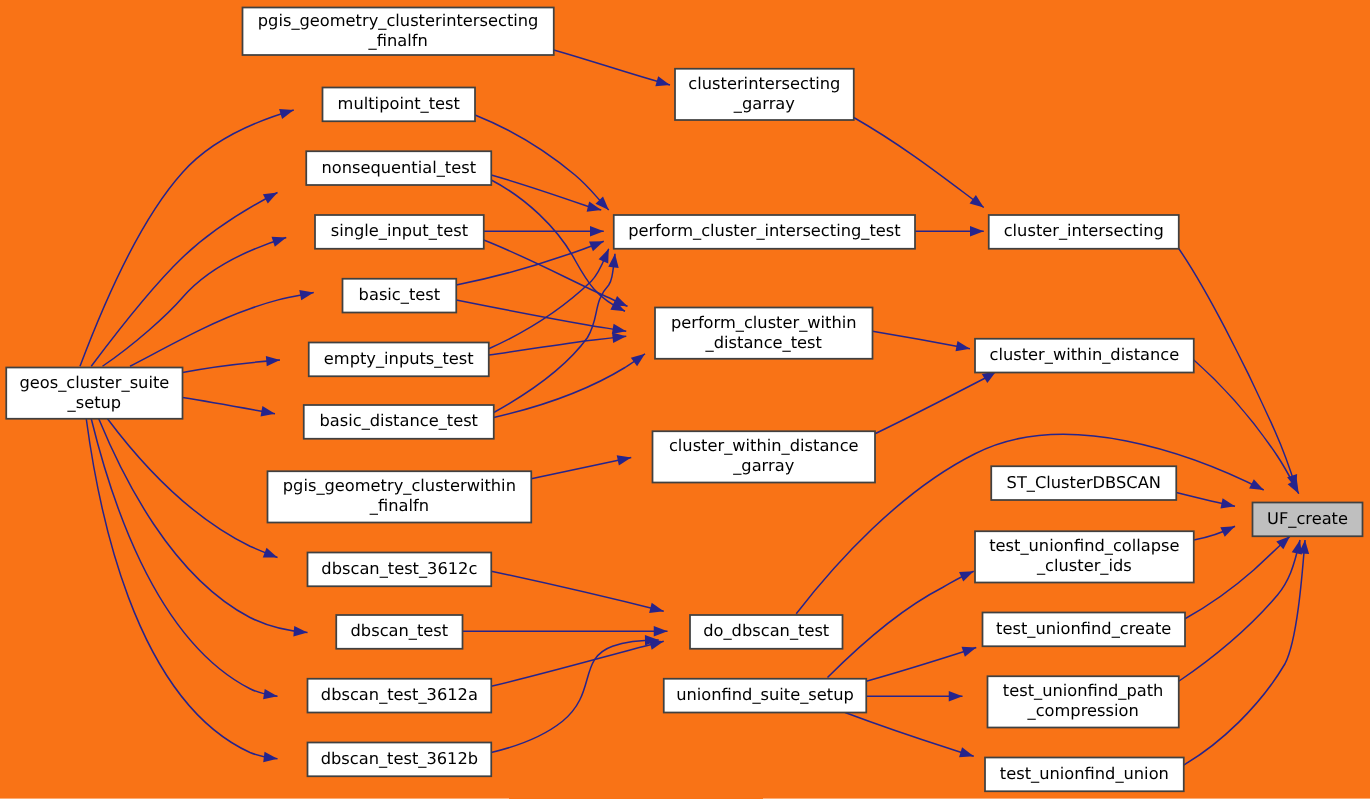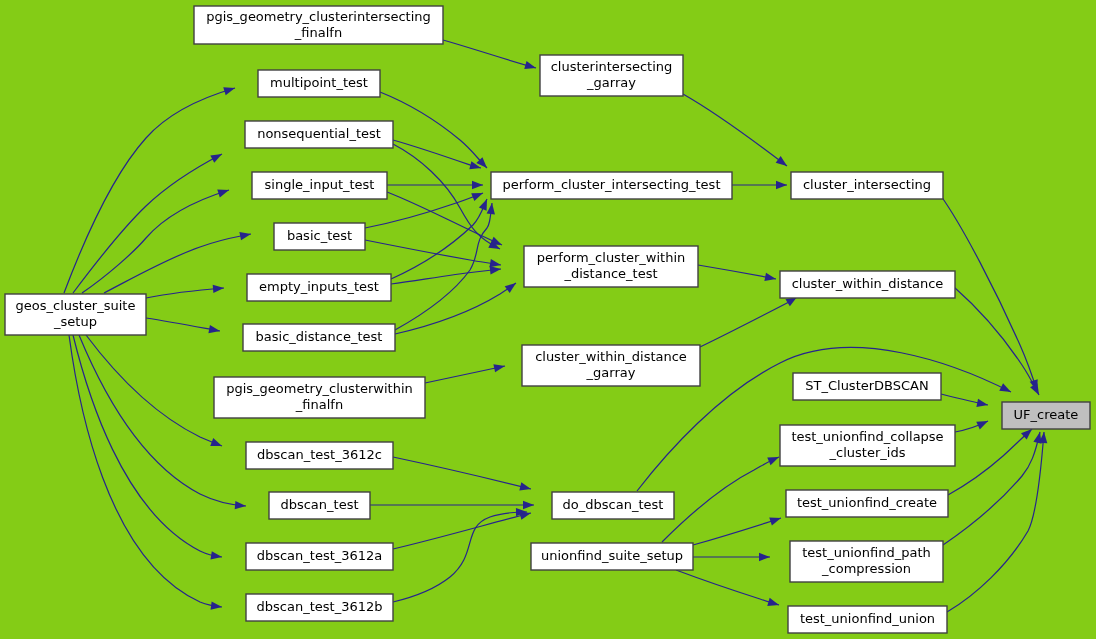--- a/index.html
+++ b/index.html
@@ -10,21 +10,21 @@
   body {
     font-family: "DejaVu Sans", sans-serif;
     width: 1096px;
     height: 639px;
     overflow: hidden;
   }
   #graph-root {
     position: relative;
     width: 1096px;
     height: 639px;
-    background: #84cc16;
+    background: #f97316;
   }
   svg#callgraph {
     display: block;
     width: 1096px;
     height: 639px;
   }
   .node-box {
     fill: #ffffff;
     stroke: #404040;
     stroke-width: 1.4;

